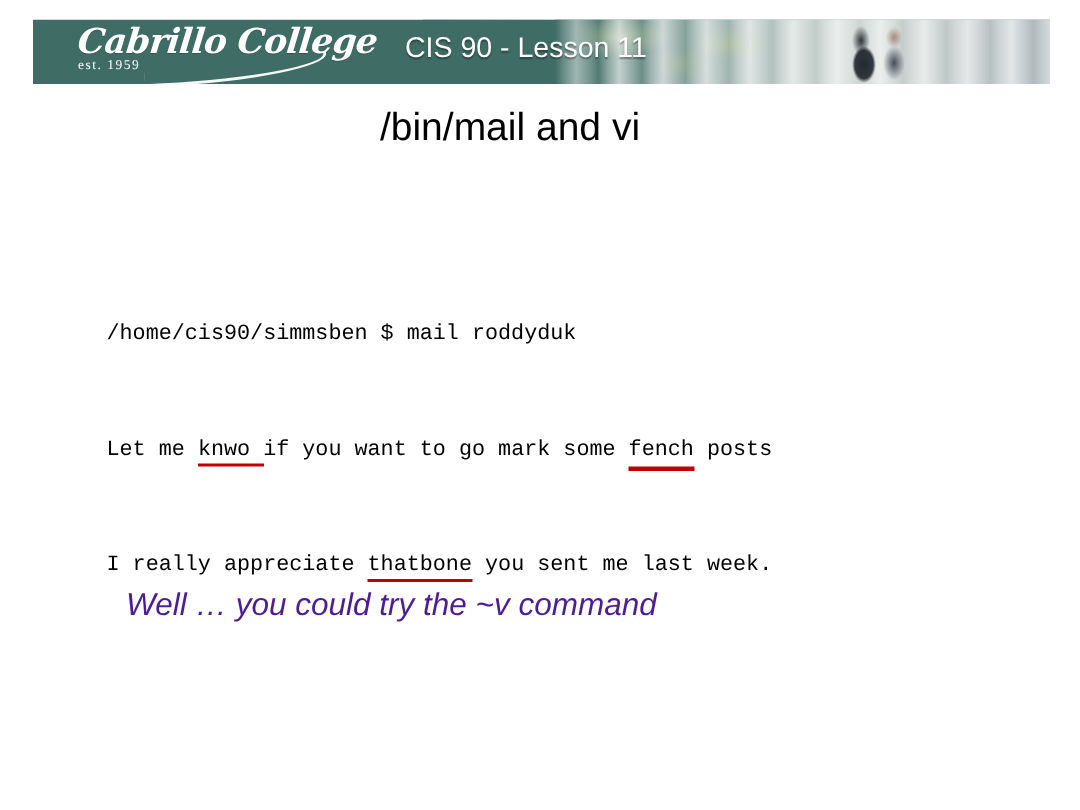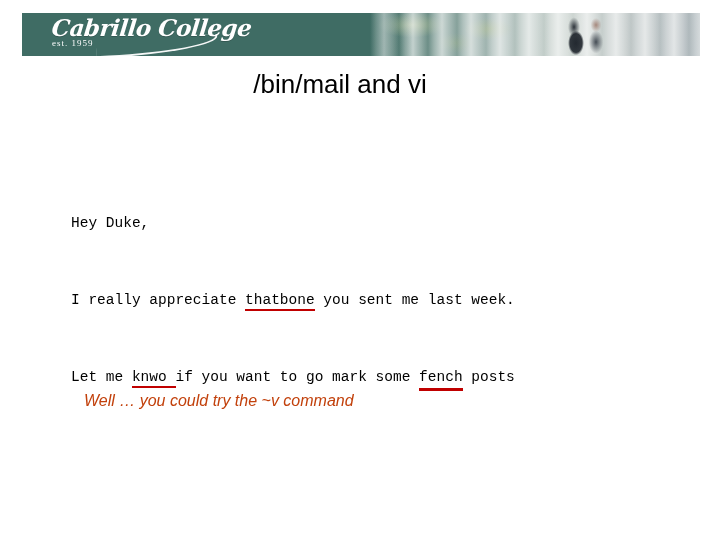--- a/index.html
+++ b/index.html
@@ -165,49 +165,50 @@
   .mis.wide::after { right: -9px; }
   .mis.low::after  { bottom: -4px; height: 3px; }
 
   
   #caption {
     position: absolute;
     left: 84px;
     top: 392px;
     font-family: "Liberation Sans", sans-serif;
     font-style: italic;
-    font-size: 16px;
-    color: #c2410c;
+    font-size: 21px;
+    color: #4c1d95;
     white-space: nowrap;
   }
 </style>
 </head>
 <body>
 
 <div id="banner">
   <div id="banner-teal"></div>
   <div id="banner-photo"></div>
   <div id="banner-fade"></div>
 
   <div id="banner-logo">
     <div id="logo-name">Cabrillo College</div>
     <div id="logo-est">est. 1959</div>
     <div id="logo-swash"></div>
   </div>
 
+  <div id="banner-title">CIS 90 - Lesson 11</div>
 </div>
 
 <div id="slide-title">/bin/mail and vi</div>
 
 <div id="mail-block">
-  <div class="line">Hey Duke,</div>
+  <div class="line">/home/cis90/simmsben $ mail roddyduk</div>
+
+  <div class="line"><span>Let me </span><span class="mis wide">knwo</span><span> if you want to go mark some </span><span class="mis low">fench</span><span> posts</span></div>
 
   <div class="line"><span>I really appreciate </span><span class="mis">thatbone</span><span> you sent me last week.</span></div>
 
-  <div class="line"><span>Let me </span><span class="mis wide">knwo</span><span> if you want to go mark some </span><span class="mis low">fench</span><span> posts</span></div>
-
   
   
   
   
 </div>
 
 <div id="caption">Well … you could try the ~v command</div>
 
 </body></html>

